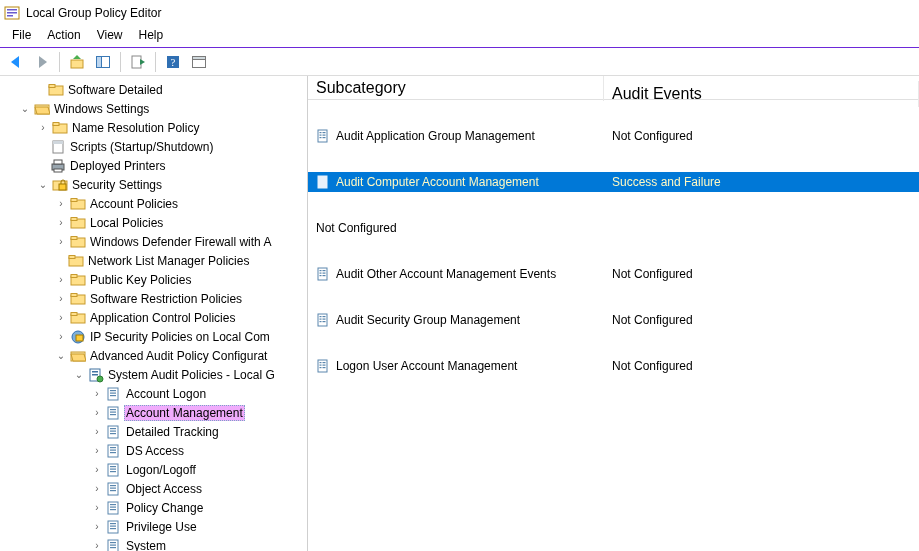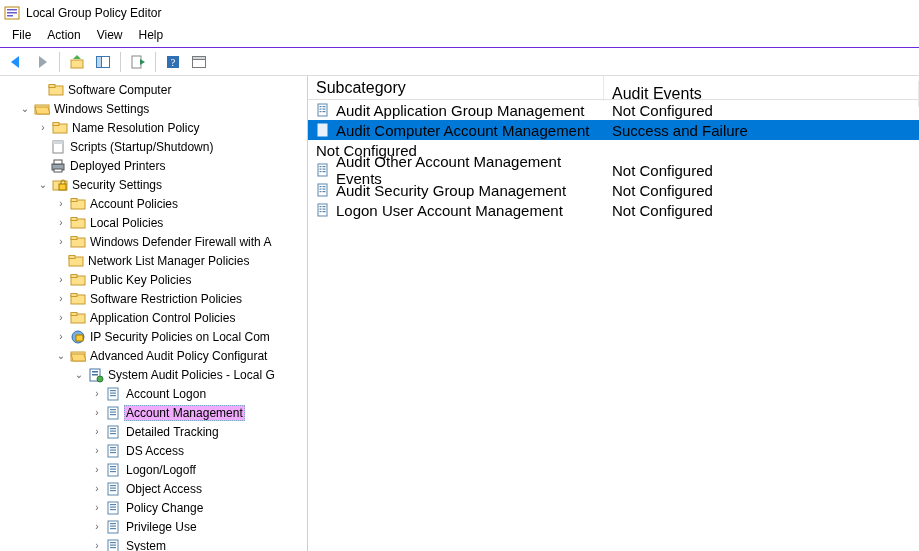--- a/index.html
+++ b/index.html
@@ -75,26 +75,27 @@
     padding: 4px 8px;
     border-right:1px solid #e8e8e8;
   }
   .col-sub { width: 296px; }
   .col-aud { flex:1;margin-top:12px; }
   .list-body { flex:1; }
   .row {
     display:flex;
     height:20px;
     align-items:center;
-    font-size:15px;
+    font-size:12px;
+    margin-top:26px;
   }
   .row .cell { padding: 0 8px; display:flex; align-items:center; gap:4px;}
   .row .cell.sub { width:296px; }
   .row .cell.aud { flex:1; }
-  .row.selected { background:#0078d7; color:#000000;justify-content:space-between; }
+  .row.selected { background:#0078d7; color:#fef9c3;justify-content:space-between; }
   .tree ul { list-style:none; margin:0; padding:0; }
   .tree li { white-space:nowrap; }
   .tree .node {
     display:flex; align-items:center; height:19px; gap:2px;
   }
   .tree .toggle {
     width:14px;height:14px;display:flex;align-items:center;justify-content:center;
     color:#666;
     font-size:10px;
   }
@@ -178,21 +179,21 @@
     <ul>
       <li>
         <div class="node" style="padding-left:32px">
           <span class="toggle"></span>
           <span class="ico">
               <svg width="16" height="16">
                 <rect x="1" y="4" width="14" height="9" fill="#ffe08a" stroke="#c79a2d"></rect>
                 <rect x="1" y="2.5" width="6" height="3" fill="#ffe08a" stroke="#c79a2d"></rect>
               </svg>
             </span>
-          <span class="label">Software Computer</span>
+          <span class="label">Software Detailed</span>
         </div>
       </li>
       <li>
         <div class="node" style="padding-left:18px">
           <span class="toggle">⌄</span>
           <span class="ico">
               <svg width="16" height="16">
                 <rect x="1" y="4" width="14" height="9" fill="#ffe9a8" stroke="#c79a2d"></rect>
                 <polygon points="3,13 16,13 14,6 1,6" fill="#ffd877" stroke="#c79a2d"></polygon>
               </svg>

